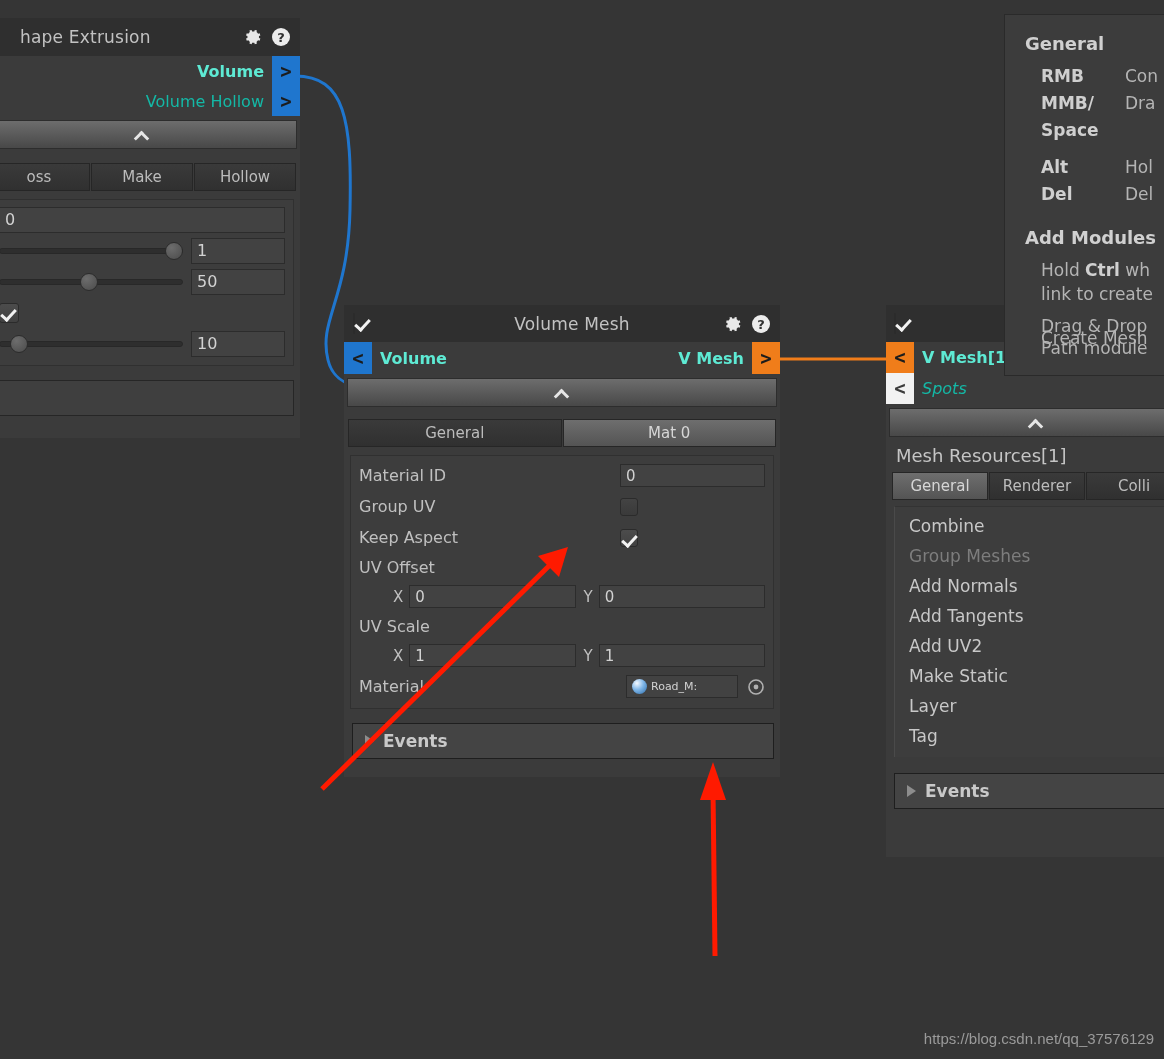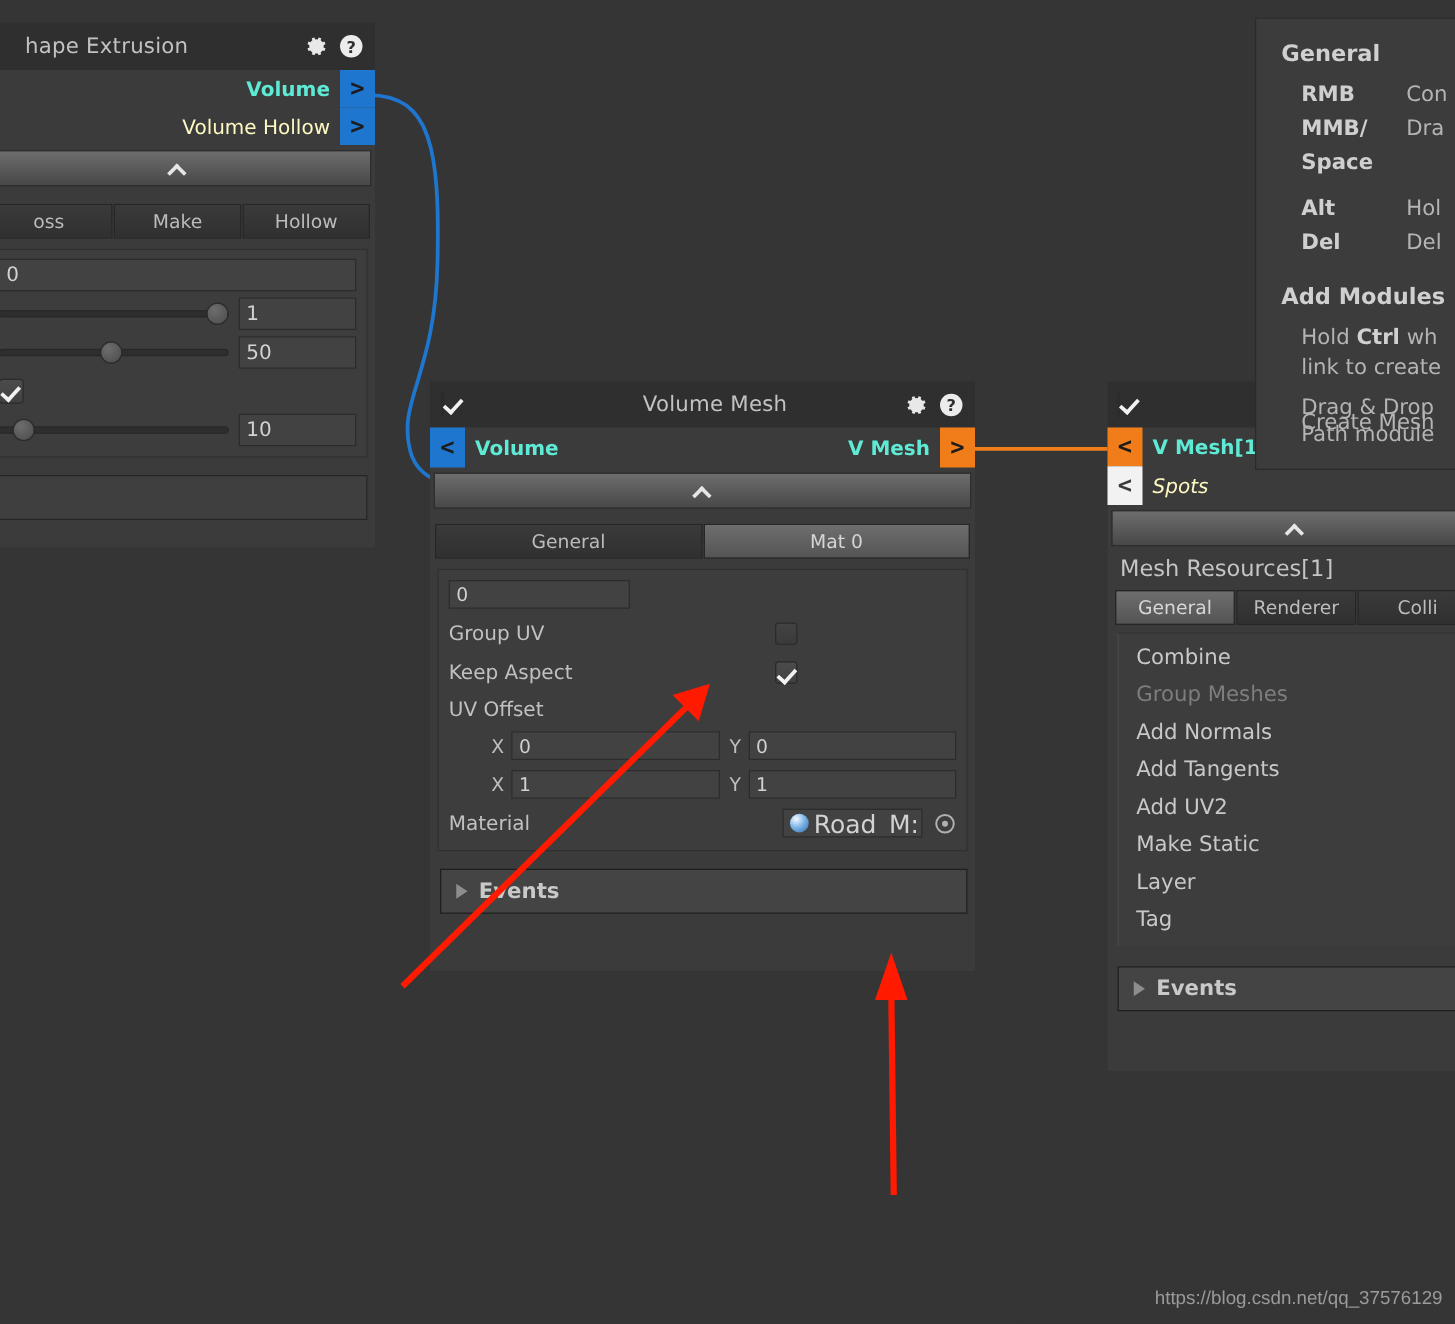--- a/index.html
+++ b/index.html
@@ -78,21 +78,21 @@
   .port-rows { position: relative; }
   .port-row {
     display: flex;
     align-items: stretch;
     height: 30px;
     position: relative;
   }
   .port-row.right { justify-content: flex-end; }
   .port-label {
     font-size: 16px;
-    color: #fef9c3;
+    color: #14b8a6;
     display: flex;
     align-items: center;
     padding: 0 8px;
     white-space: nowrap;
   }
   .port-label.bold { font-weight: bold; color: #5eead4; }
   .port-label.italic { font-style: italic; }
   .port-sq {
     width: 28px;
     min-width: 28px;
@@ -462,20 +462,21 @@
   </div>
 
   <div class="tabrow" style="margin-top:12px;">
     <div class="tab">General</div>
     <div class="tab active">Mat 0</div>
   </div>
 
   <div class="propbox" style="margin-top:8px;">
 
     <div class="prop">
+      <span class="prop-label">Material ID</span>
       <span class="field" style="width:145px;">0</span>
     </div>
 
     <div class="prop">
       <span class="prop-label">Group UV</span>
       <span style="width:145px; display:flex;">
         <span class="cb small empty"></span>
       </span>
     </div>
 
@@ -489,33 +490,36 @@
     <div class="prop" style="height:28px;">
       <span class="prop-label">UV Offset</span>
     </div>
     <div class="vec-row">
       <span class="axis-lbl" style="padding-left:34px;">X</span>
       <span class="field">0</span>
       <span class="axis-lbl" style="padding-left:8px;">Y</span>
       <span class="field">0</span>
     </div>
 
+    <div class="prop" style="height:28px;">
+      <span class="prop-label">UV Scale</span>
+    </div>
     <div class="vec-row">
       <span class="axis-lbl" style="padding-left:34px;">X</span>
       <span class="field">1</span>
       <span class="axis-lbl" style="padding-left:8px;">Y</span>
       <span class="field">1</span>
     </div>
 
     <div class="prop">
       <span class="prop-label">Material</span>
       <span class="field" style="width:112px; gap:4px; overflow:hidden;">
         <span style="width:15px;height:15px;border-radius:50%;flex:none;
                      background:radial-gradient(circle at 33% 28%, #eaf4ff 4%, #7fb6e8 45%, #2a6aa8 100%);"></span>
-        <span style="white-space:nowrap; font-size:20px;">Road_M:</span>
+        <span style="white-space:nowrap; font-size:11px;">Road_M:</span>
       </span>
       <span style="width:18px;height:18px;margin-left:9px;display:flex;align-items:center;justify-content:center;">
         <svg viewBox="0 0 18 18" width="18" height="18">
           <circle cx="9" cy="9" r="7" fill="none" stroke="#b0b0b0" stroke-width="1.6"></circle>
           <circle cx="9" cy="9" r="2.4" fill="#b0b0b0"></circle>
         </svg>
       </span>
     </div>
 
   </div>

